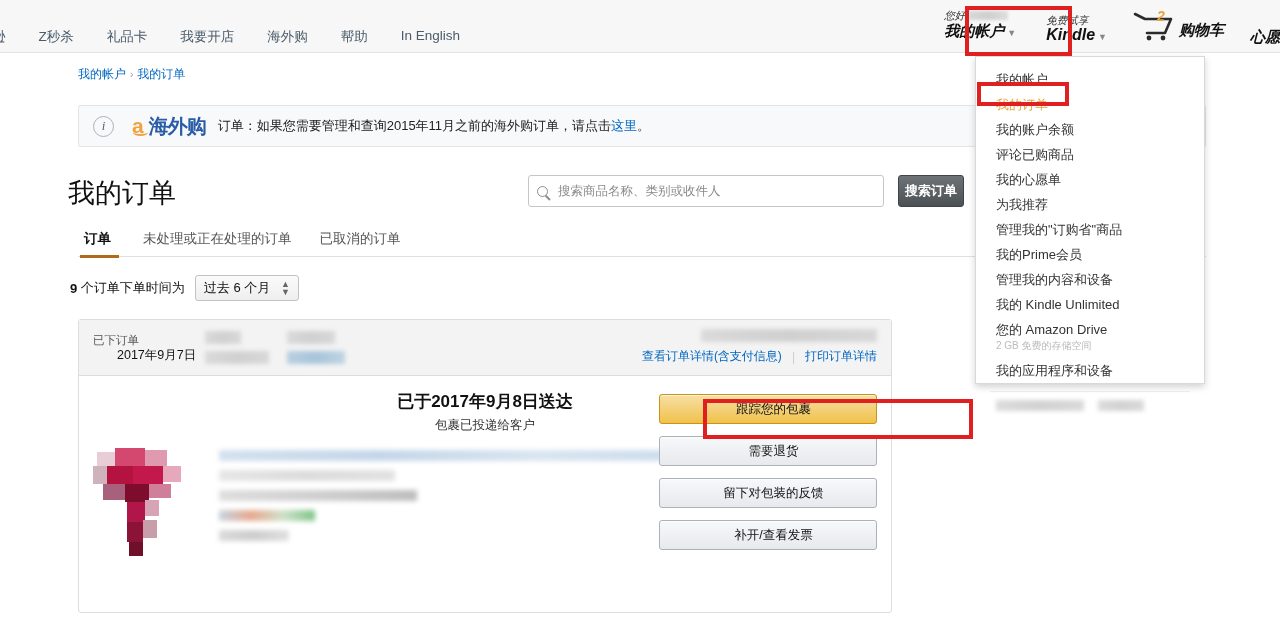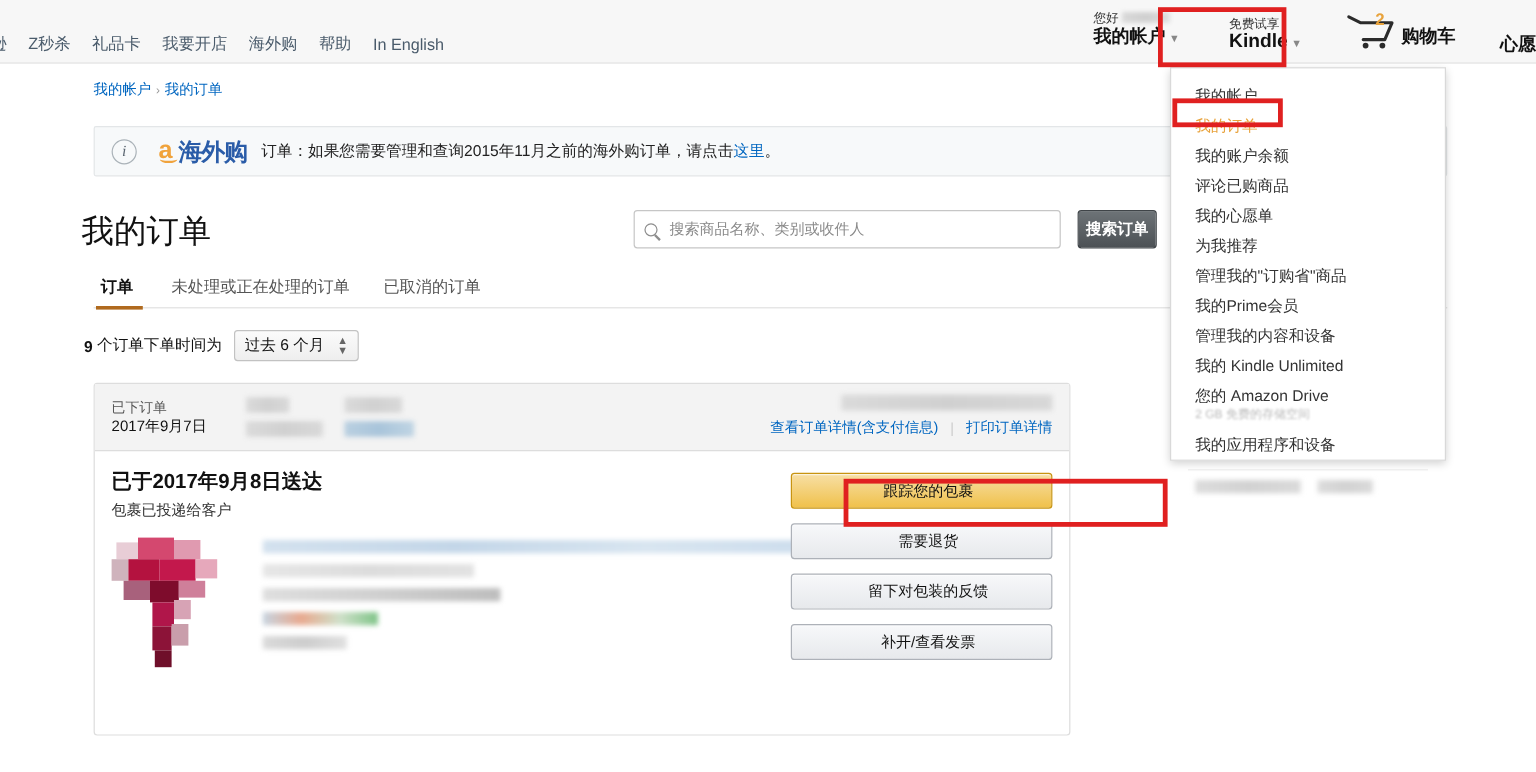--- a/index.html
+++ b/index.html
@@ -15,33 +15,33 @@
   }
 
   
   .topnav {
     position:absolute; left:0; top:0; width:1280px; height:53px;
     background:#f7f7f7;
     border-bottom:1px solid #e3e3e3;
   }
   .topnav .navlinks {
     position:absolute; left:0; top:28px;
-    display:flex; align-items:center; gap:18px;
+    display:flex; gap:33px;
     white-space:nowrap;
   }
   .topnav .navlinks a {
     color:#4a5b6b; text-decoration:none; font-size:13.5px;
   }
   .topnav .navlinks a:first-child { margin-left:-8px; }
   .nav-en { color:#5a6b7b; }
 
   
   .nav-right {
     position:absolute; right:0; top:0; height:53px;
-    display:flex; align-items:center; gap:15px;
+    display:flex; align-items:center; gap:4px;font-style:italic;
   }
   .acct-block {
     width:104px; height:48px; position:relative;
     padding:6px 10px 0 14px;
   }
   .acct-hi { font-size:10.5px; color:#333; line-height:12px; }
   .acct-hi .blur-name {
     display:inline-block; width:40px; height:9px; vertical-align:middle;
     margin-left:3px;
     background:linear-gradient(90deg,#d9d9d9,#cfcfcf,#dddddd);
@@ -194,34 +194,34 @@
     position:absolute; left:78px; top:266px; width:814px;
     border:1px solid #dddddd; border-radius:3px; background:#fff;
   }
   .order-head {
     background:#f3f3f3; border-bottom:1px solid #dddddd;
     height:56px; display:flex; align-items:center; padding:0 14px;
     position:relative;
   }
   .oh-col { font-size:11.5px; color:#555; line-height:15px; }
   .oh-col .lbl { color:#555; }
-  .oh-col .val { color:#111; font-size:12.5px; }
+  .oh-col .val { color:#111; font-size:12.5px;margin-left:24px; }
   .oh-blur {
     height:13px; background:linear-gradient(90deg,#dadada,#d0d0d0,#d8d8d8);
     filter:blur(2.2px); border-radius:1px;
   }
   .oh-blur.blue { background:linear-gradient(90deg,#b9cfe0,#a8c4da,#bfd4e3); }
   .order-links {
     position:absolute; right:14px; top:28px; display:flex; align-items:center;
     font-size:12px;
   }
   .order-links a { color:#0066c0; text-decoration:none; }
   .order-links .div { color:#ccc; margin:0 10px; }
 
-  .order-body { padding:14px 14px 16px 14px; position:relative; min-height:236px; }
+  .order-body { padding:14px 14px 16px 14px; position:relative; min-height:236px;text-align:center; }
   .delivered-title { font-size:17px; font-weight:bold; color:#111; }
   .delivered-sub { font-size:12.5px; color:#333; margin-top:4px; }
 
   .prod-row { display:flex; margin-top:14px; }
   .prod-thumb { width:108px; height:110px; position:relative; flex:0 0 auto; }
   .px { position:absolute; }
   .prod-info { margin-left:18px; flex:1; padding-top:2px; }
   .pi-line {
     height:11px; border-radius:1px; margin-bottom:9px;
     filter:blur(2.4px);

